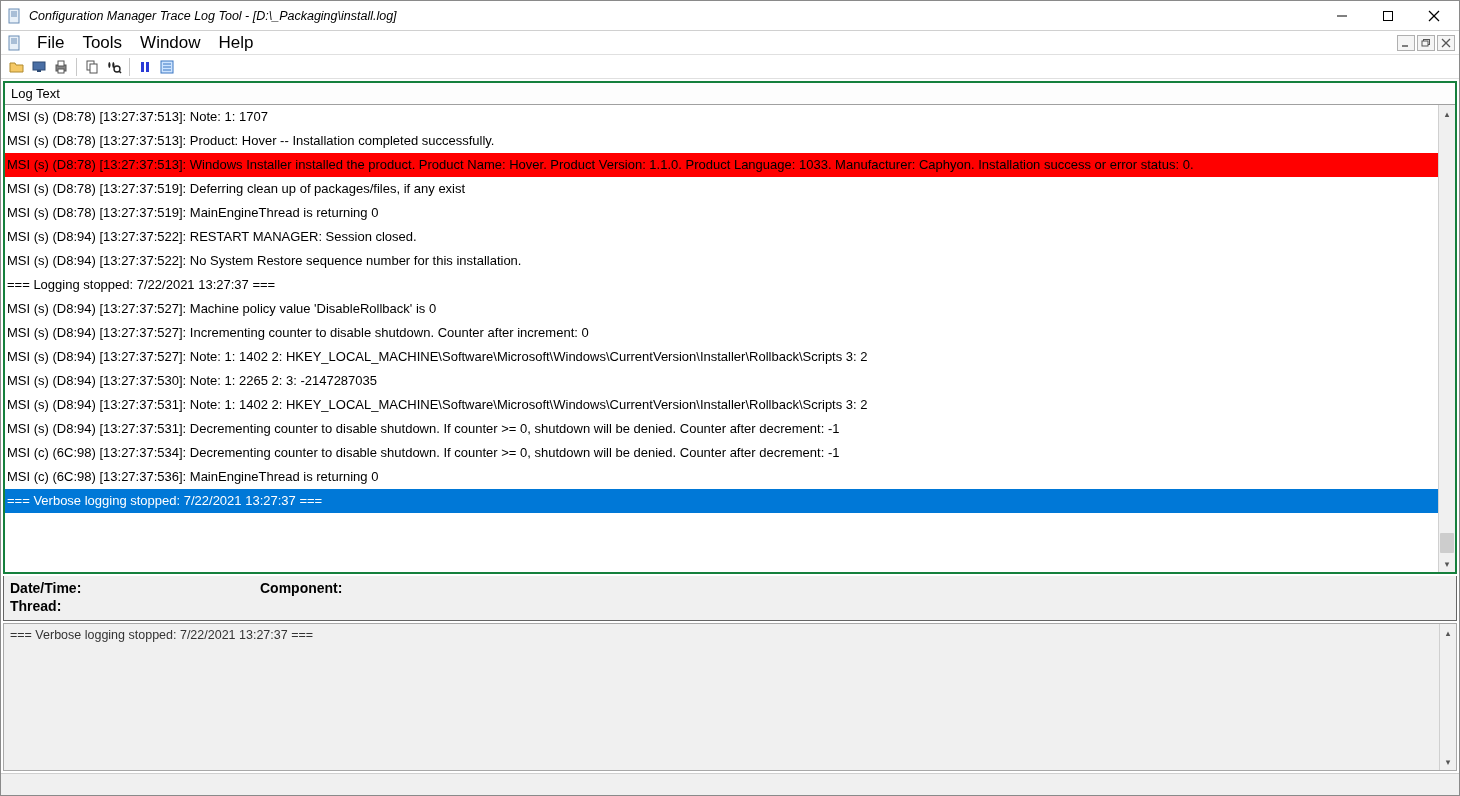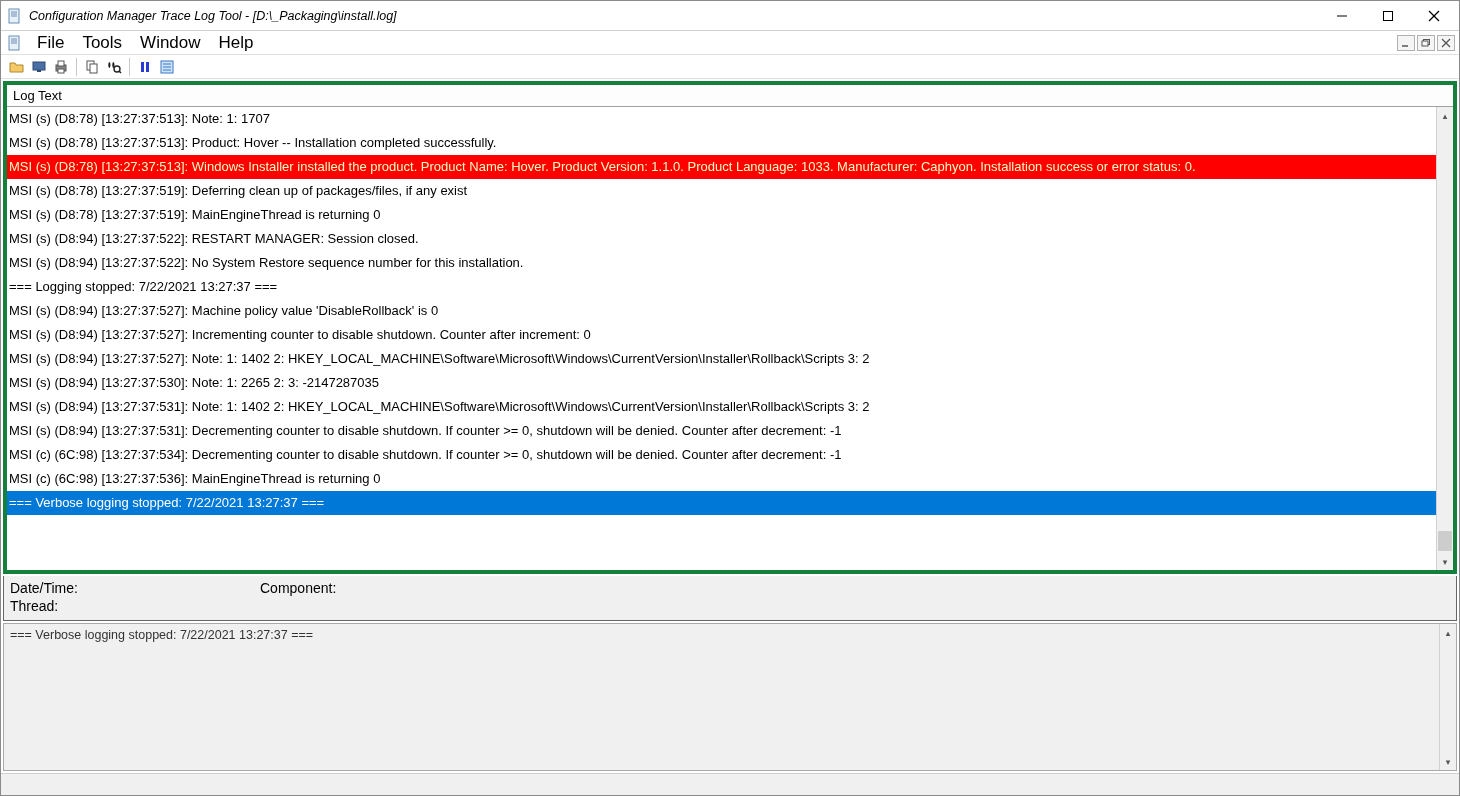--- a/index.html
+++ b/index.html
@@ -20,36 +20,36 @@
     .menu-item { padding: 2px 8px; font-size: 17px; border-radius: 2px; }
     .mdi-controls { display: flex; gap: 2px; }
     .mdi-btn { width: 18px; height: 16px; border: 1px solid #b0b0b0; display: flex; align-items: center; justify-content: center; font-size: 10px; color: #555; background: #f5f5f5; }
 
     
     .toolbar { height: 24px; display: flex; align-items: center; gap: 2px; padding: 0 6px; border-bottom: 1px solid #e0e0e0; }
     .toolbar-sep { width: 1px; height: 18px; background: #c8c8c8; margin: 0 3px; }
     .toolbar-btn { width: 20px; height: 20px; display: flex; align-items: center; justify-content: center; }
 
     
-    .log-wrapper { flex: 1; display: flex; flex-direction: column; border: 4px solid #15803d; margin: 2px; min-height: 0; }
+    .log-wrapper { flex: 1; display: flex; flex-direction: column; border: 2px solid #15803d; margin: 2px; min-height: 0; }
     .log-header { height: 22px; border-bottom: 1px solid #a0a0a0; display: flex; align-items: center; padding-left: 6px; font-size: 13px; background: #fdfdfd; }
     .log-body { flex: 1; position: relative; overflow: hidden; display: flex; }
     .log-lines { flex: 1; overflow: hidden; }
     .log-line { height: 24px; line-height: 24px; padding-left: 2px; font-size: 13px; white-space: nowrap; overflow: hidden; text-overflow: clip; }
-    .log-line.highlight-error { background: #ff0000; color: #fef9c3; }
+    .log-line.highlight-error { background: #ff0000; color: #000000; }
     .log-line.highlight-selected { background: #0078d7; color: #fff; }
     .log-scroll { width: 17px; background: #f0f0f0; border-left: 1px solid #d0d0d0; display: flex; flex-direction: column; justify-content: space-between; align-items: center; }
     .scroll-btn { width: 17px; height: 17px; display: flex; align-items: center; justify-content: center; font-size: 9px; color: #555; }
     .scroll-thumb { width: 14px; height: 20px; background: #cdcdcd; border-radius: 1px; margin-bottom: 2px; }
     .scroll-track { flex: 1; display: flex; flex-direction: column; justify-content: flex-end; }
 
     
     .details-bar { border-top: 1px solid #a0a0a0; background: #f0f0f0; padding: 4px 6px 6px 6px; font-size: 14px; border: 1px solid #666; border-top: none; margin: 0 2px; }
     .details-grid { display: grid; grid-template-columns: 250px 1fr; row-gap: 2px; }
-    .details-label { font-weight: 400; }
+    .details-label { font-weight: 700; }
 
     
     .bottom-panel { height: 148px; margin: 2px; border: 1px solid #a9a9a9; background: #f0f0f0; position: relative; display: flex; }
     .bottom-text { flex: 1; padding: 4px 6px; font-size: 12.5px; font-family: Tahoma, sans-serif; color: #333; }
     .bottom-scroll { width: 17px; background: #f0f0f0; border-left: 1px solid #d0d0d0; display: flex; flex-direction: column; justify-content: space-between; align-items: center; }
 
     
     .statusbar { height: 22px; border-top: 1px solid #d0d0d0; background: #f0f0f0; }
 
     

